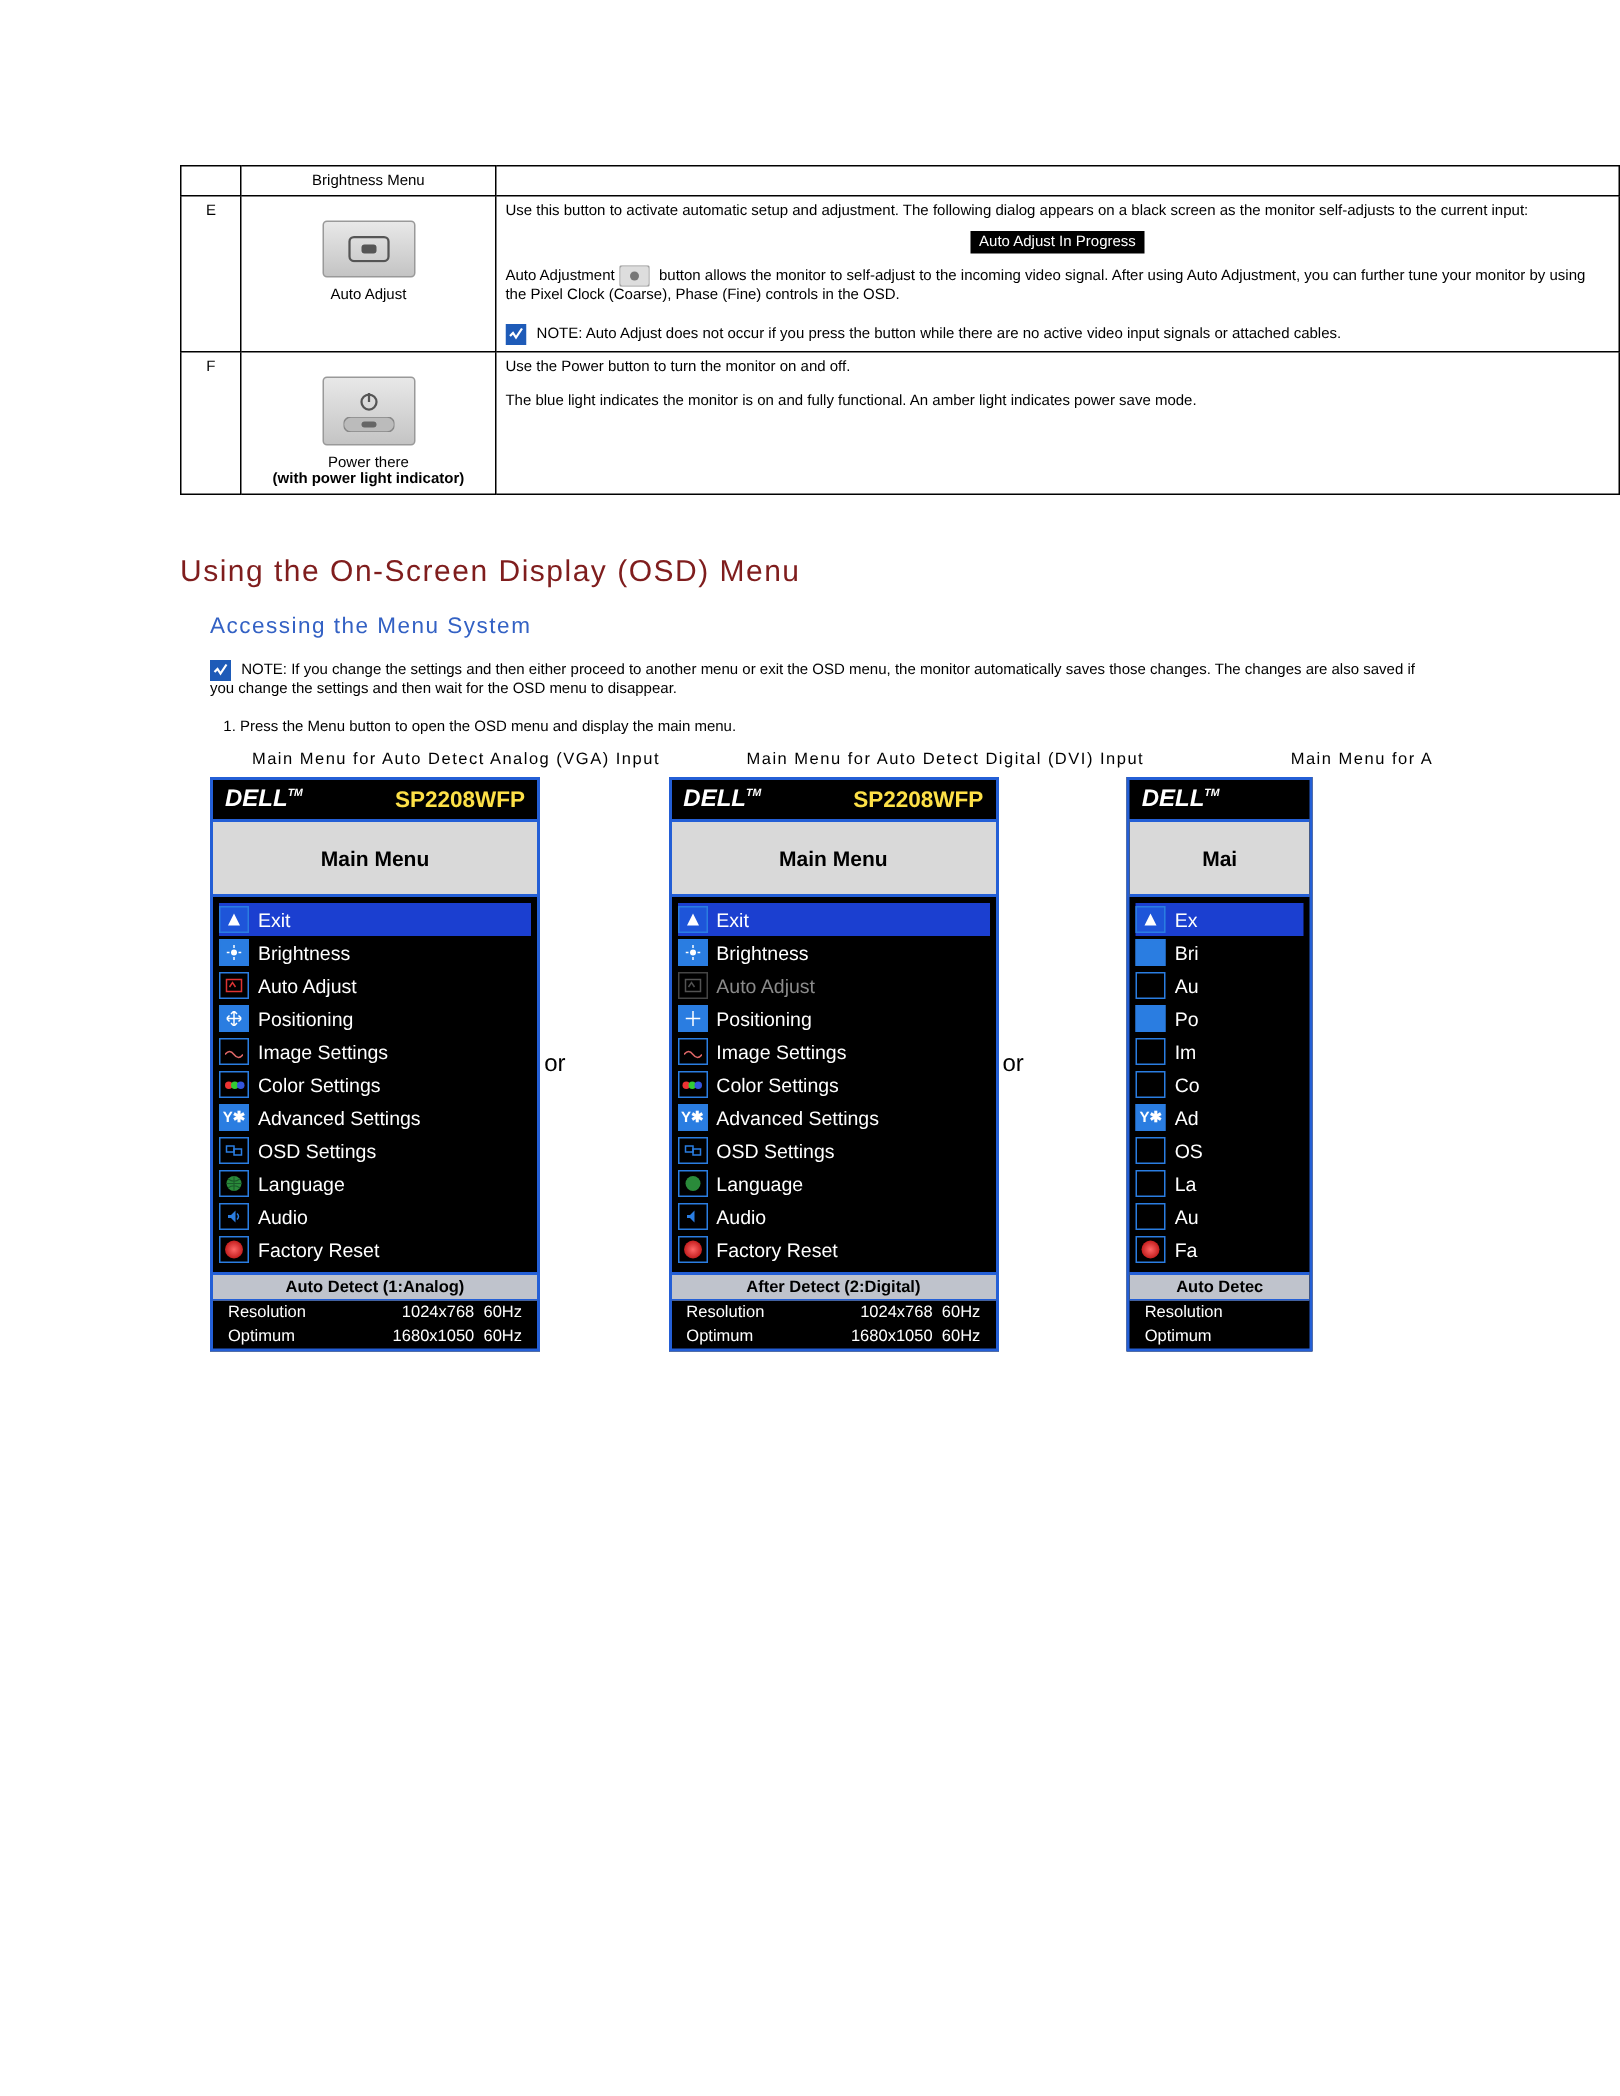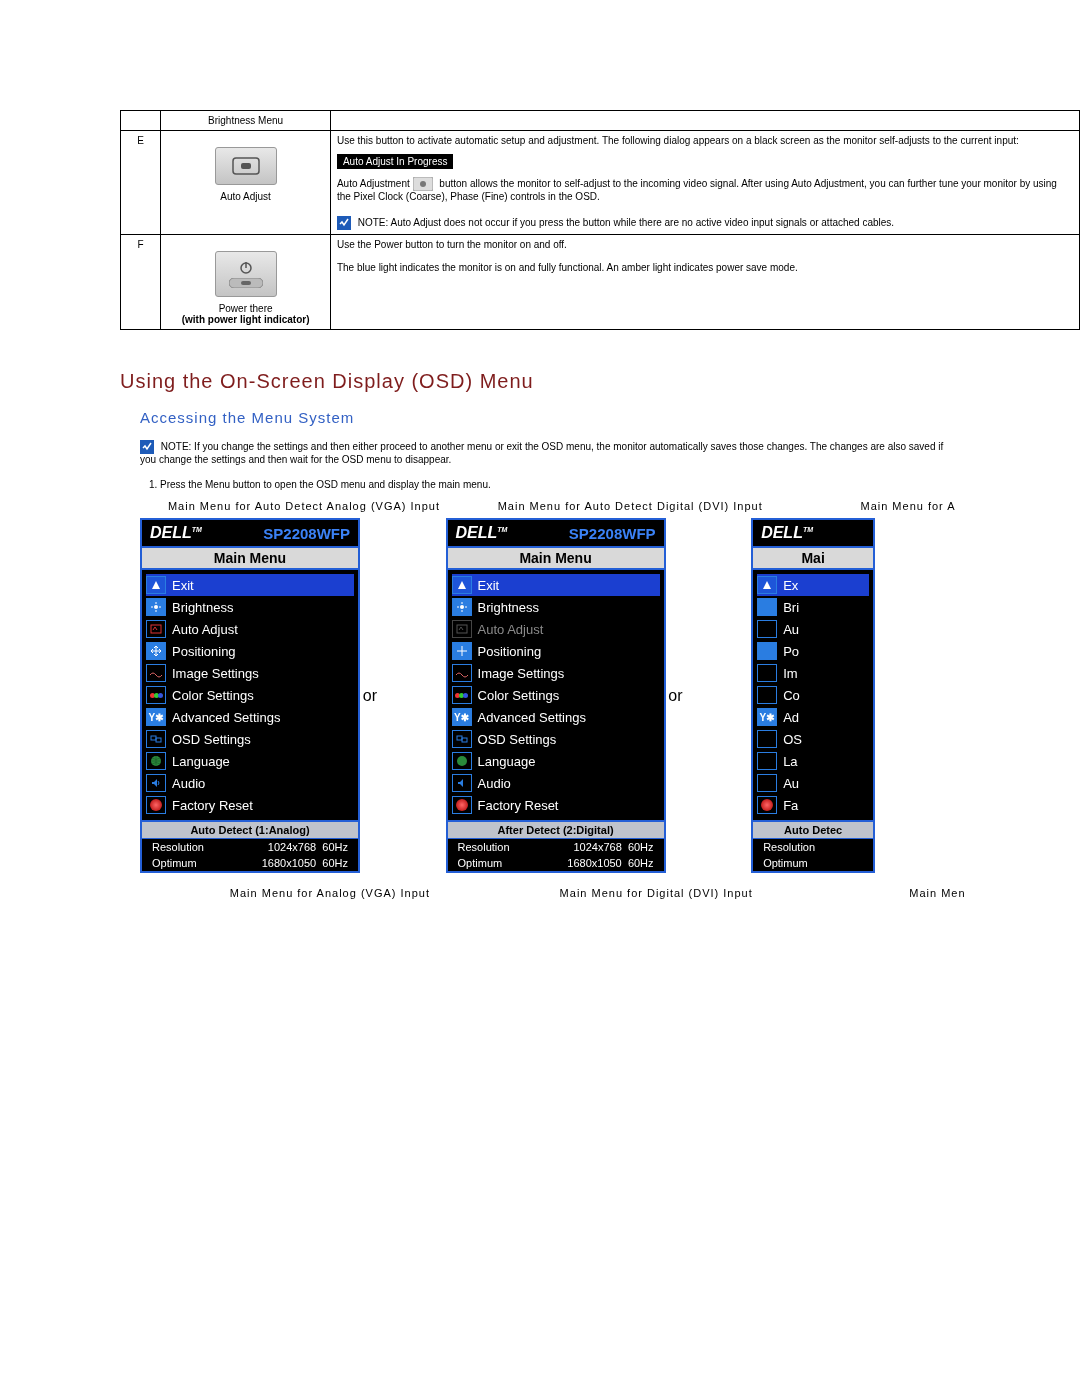--- a/index.html
+++ b/index.html
@@ -20,22 +20,22 @@
 ol{margin:0 0 0 160px;padding:0;font-size:10px}
 .captions-row{margin:10px 0 6px 140px;white-space:nowrap}
 .cap{display:inline-block;text-align:right;font-size:11px;letter-spacing:1px}
 .cap.top1{width:300px}
 .cap.top2{width:310px;margin-left:10px}
 .cap.top3{width:180px;margin-left:10px}
 .menus-row{margin-left:140px;white-space:nowrap}
 .osd{display:inline-block;vertical-align:middle;background:#000;color:#fff;border:2px solid #245fd6;width:216px;font-family:Arial,sans-serif}
 .osd .brand{display:flex;align-items:center;justify-content:space-between;padding:4px 8px}
 .dell-logo{color:#fff;font-weight:bold;font-size:16px;font-style:italic}
-.model{color:#3b82f6;font-weight:bold;font-size:15px}
-.osd .title{background:#d9d9d9;color:#000;text-align:center;font-weight:bold;font-size:14px;padding:2px 0;border-top:2px solid #245fd6;border-bottom:2px solid #245fd6}
+.model{color:#fde047;font-weight:bold;font-size:15px}
+.osd .title{background:#d9d9d9;color:#000;text-align:center;font-weight:bold;font-size:14px;padding:16px 0;border-top:2px solid #245fd6;border-bottom:2px solid #245fd6}
 .osd ul{list-style:none;margin:0;padding:4px 4px}
 .osd li{display:flex;align-items:center;gap:6px;font-size:13px;padding:2px 0}
 .mi-ic{width:18px;height:16px;border:1px solid #2a7de1;display:flex;align-items:center;justify-content:center;font-size:10px}
 .ic-exit{background:#1e55d9;color:#fff}
 .ic-bright{background:#2a7de1}
 .ic-auto{background:#000}
 .ic-auto.dis{filter:grayscale(1) brightness(.6)}
 .ic-pos{background:#2a7de1}
 .ic-img{background:#000}
 .ic-color{background:#000}
@@ -74,21 +74,21 @@
   <div class="btn-gfx">
     <svg width="28" height="18" viewBox="0 0 28 18">
                 <rect x="1" y="1" width="26" height="16" rx="3" fill="none" stroke="#555" stroke-width="1.5"></rect>
                 <rect x="9" y="6" width="10" height="6" rx="2" fill="#555"></rect>
               </svg>
   </div>
   <span>Auto Adjust</span>
 </td>
 <td class="desc-col">
   <div>Use this button to activate automatic setup and adjustment. The following dialog appears on a black screen as the monitor self-adjusts to the current input:</div>
-  <div style=""><span class="status-chip">Auto Adjust In Progress</span></div>
+  <div style="text-align:center"><span class="status-chip">Auto Adjust In Progress</span></div>
   <div>
     <span>Auto Adjustment </span>
     <span class="note-icon"><svg width="20" height="14">
                   <rect x="0" y="0" width="20" height="14" rx="2" fill="#ddd" stroke="#999"></rect>
                   <circle cx="10" cy="7" r="3" fill="#777"></circle>
                 </svg></span>
     <span> button allows the monitor to self-adjust to the incoming video signal. After using Auto Adjustment, you can further tune your monitor by using the Pixel Clock (Coarse), Phase (Fine) controls in the OSD.</span>
   </div>
   <div style="margin-top:14px">
     <span class="note-icon"><svg width="14" height="14">
@@ -433,19 +433,14 @@
     <div class="status">Auto Detec</div>
     <div class="res">
           <span>Resolution</span>
         </div>
     <div class="res">
           <span>Optimum</span>
         </div>
   </div>
 </div>
 
-<div class="captions-bottom">
-  <span class="cap b1">Main Menu for Analog (VGA) Input</span>
-  <span class="cap b2">Main Menu for Digital (DVI) Input</span>
-  <span class="cap b3">Main Men</span>
+
 </div>
 
-</div>
-
 </body></html>

